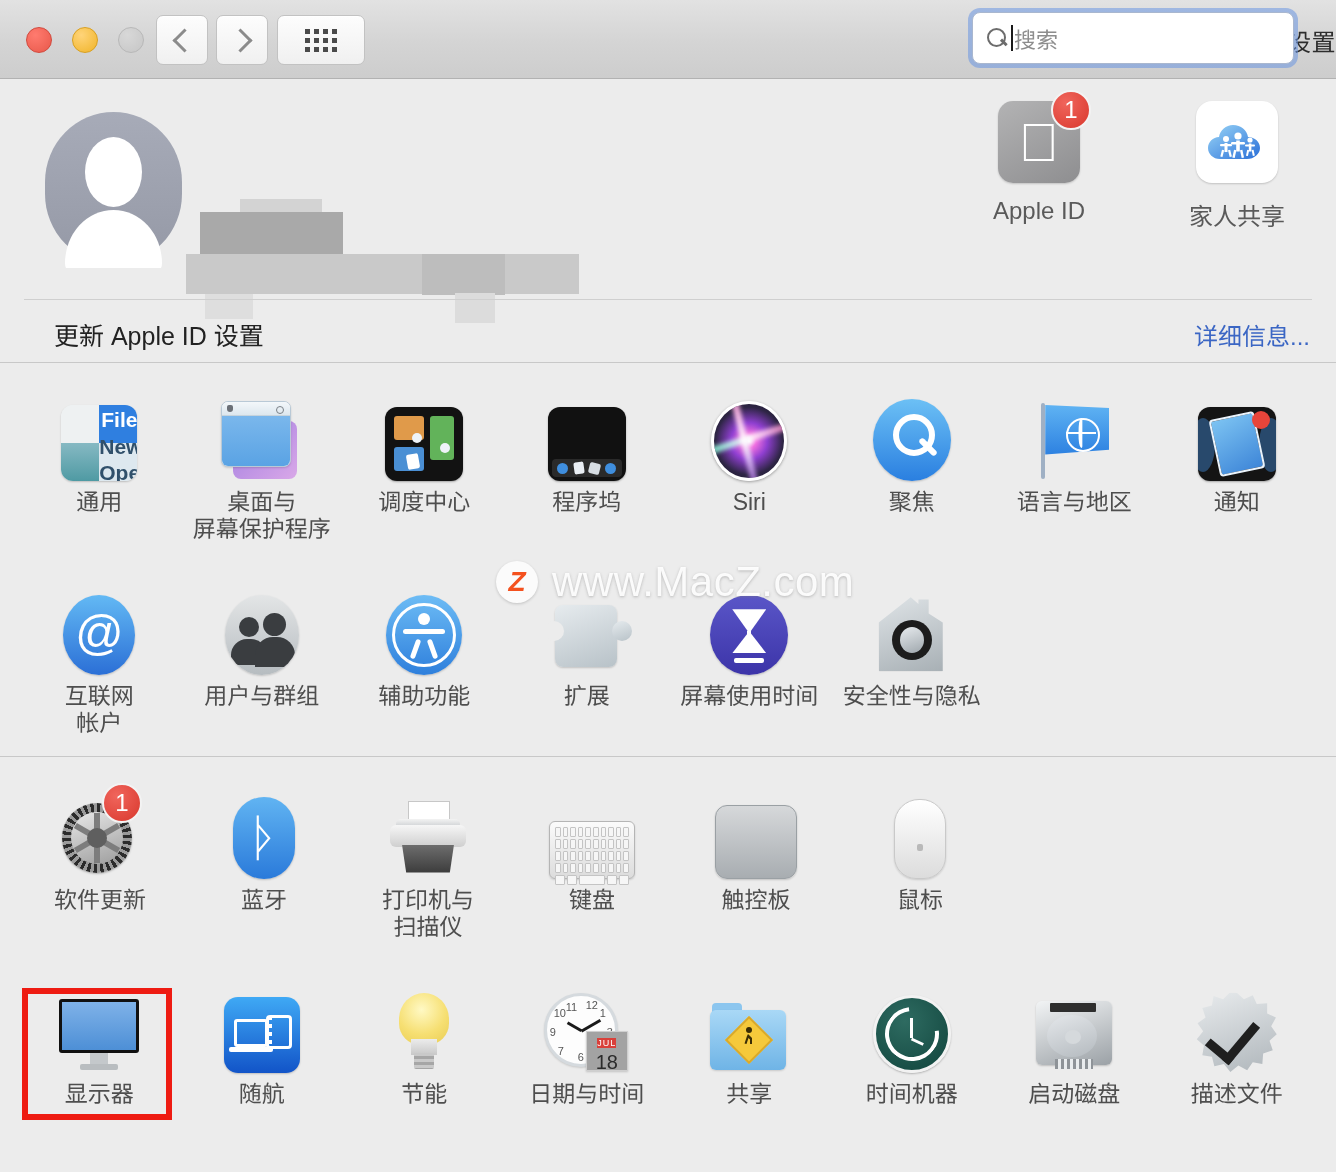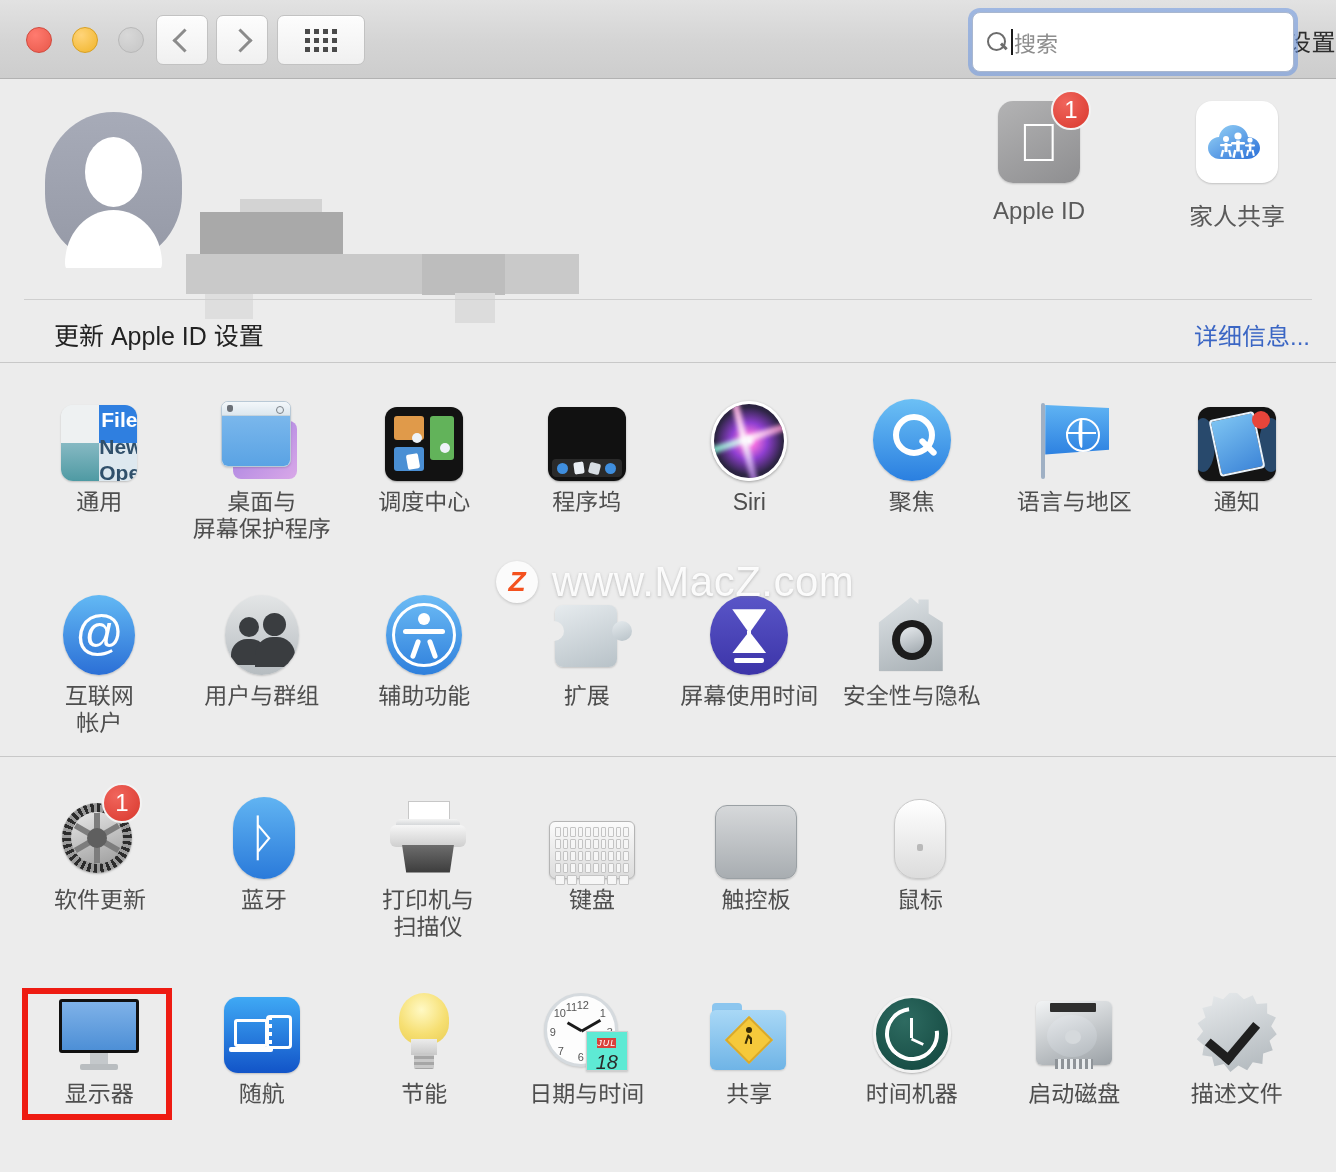--- a/index.html
+++ b/index.html
@@ -43,21 +43,21 @@
   }
   .dots{display:grid;grid-template-columns:repeat(4,5px);grid-gap:4px;}
   .dots i{width:5px;height:5px;background:#4a4a4a;display:block;}
 
   .wintitle{
     position:absolute;left:0;right:0;top:23px;text-align:right;
     font-size:24px;color:#2d2d2d;letter-spacing:.5px;
   }
 
   .searchwrap{
-    position:absolute;right:42px;top:12px;width:322px;height:60px;
+    position:absolute;right:42px;top:12px;width:322px;height:52px;
     border-radius:8px;background:#fff;border:1px solid #a9b7cf;
     box-shadow:0 0 0 4px rgba(105,150,225,.55);
     display:flex;align-items:center;padding-left:14px;box-sizing:border-box;
   }
   .mag{position:relative;width:20px;height:20px;flex:none;margin-right:2px;}
   .mag::before{content:"";position:absolute;left:0;top:0;width:15px;height:15px;border:2px solid #6c6c6c;border-radius:50%;}
   .mag::after{content:"";position:absolute;left:13px;top:13px;width:8px;height:2.5px;background:#6c6c6c;transform:rotate(45deg);}
   .caret{width:2px;height:26px;background:#1a1a1a;margin:0 1px 0 2px;}
   .placeholder{font-size:22px;color:#8d8d8d;}
 
@@ -318,22 +318,22 @@
     background:repeating-linear-gradient(180deg,#c9c9c9 0 3px,#a6a6a6 3px 6px);}
 
   .ic-date{width:86px;height:80px;position:relative;}
   .ic-date .clock{position:absolute;left:0;top:0;width:74px;height:74px;border-radius:50%;
     background:#fdfdfd;border:3px solid #d5dade;box-sizing:border-box;box-shadow:0 1px 2px rgba(0,0,0,.15);}
   .ic-date .num{position:absolute;font-size:11px;color:#555;}
   .ic-date .hh{position:absolute;left:36px;top:22px;width:2.5px;height:16px;background:#1a1a1a;
     transform-origin:bottom center;transform:rotate(-60deg);}
   .ic-date .mm{position:absolute;left:36px;top:16px;width:2.5px;height:22px;background:#1a1a1a;
     transform-origin:bottom center;transform:rotate(60deg);}
-  .ic-date .cal{position:absolute;right:2px;bottom:2px;width:40px;height:38px;background:#5eead4;
-    border:1px solid #cfcfcf;box-shadow:0 1px 2px rgba(0,0,0,.18);font-style:italic;}
+  .ic-date .cal{position:absolute;right:2px;bottom:2px;width:40px;height:38px;background:#a3a3a3;
+    border:1px solid #cfcfcf;box-shadow:0 1px 2px rgba(0,0,0,.18);}
   .ic-date .cal .m{height:12px;background:#d9403a;color:#fff;font-size:9px;text-align:center;line-height:12px;letter-spacing:1px;}
   .ic-date .cal .d{font-size:20px;text-align:center;color:#2b2b2b;line-height:25px;}
 
   .ic-share{width:82px;height:72px;position:relative;}
   .ic-share .tab{position:absolute;left:4px;top:2px;width:30px;height:10px;border-radius:4px 4px 0 0;background:#8cc6ef;}
   .ic-share .fold{position:absolute;left:2px;top:9px;width:76px;height:60px;border-radius:6px;
     background:linear-gradient(180deg,#a9d8f6,#6fb4e6);box-shadow:0 1px 2px rgba(0,0,0,.15);}
   .ic-share .sign{position:absolute;left:24px;top:22px;width:34px;height:34px;background:#f5c93b;
     border:2px solid #d9a92c;transform:rotate(45deg);box-sizing:border-box;}
 
@@ -826,21 +826,21 @@
               <span class="base"></span>
           </div>
         </div>
         <div class="cap">节能</div>
       </div>
 
       <div class="cell">
         <div class="ic">
           <div class="ic-date">
             <span class="clock"></span>
-            <span class="num" style="left:33px;top:6px;text-align:right;">12</span>
+            <span class="num" style="left:42px;top:6px;text-align:right;">12</span>
             <span class="num" style="left:56px;top:14px;">1</span>
             <span class="num" style="left:63px;top:33px;">3</span>
             <span class="num" style="left:56px;top:52px;">5</span>
             <span class="num" style="left:34px;top:58px;">6</span>
             <span class="num" style="left:14px;top:52px;">7</span>
             <span class="num" style="left:6px;top:33px;">9</span>
             <span class="num" style="left:10px;top:14px;">10</span>
             <span class="num" style="left:22px;top:8px;">11</span>
             <span class="hh"></span>
               <span class="mm"></span>

